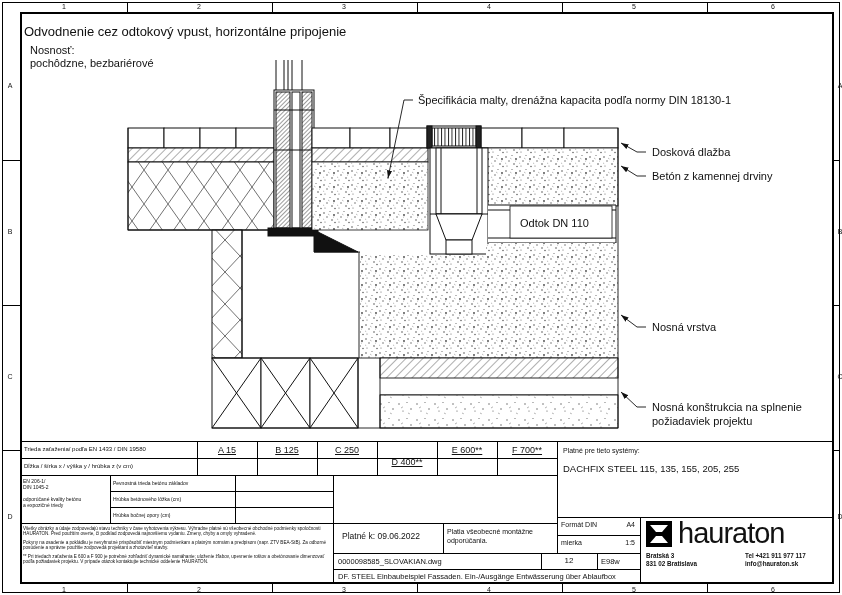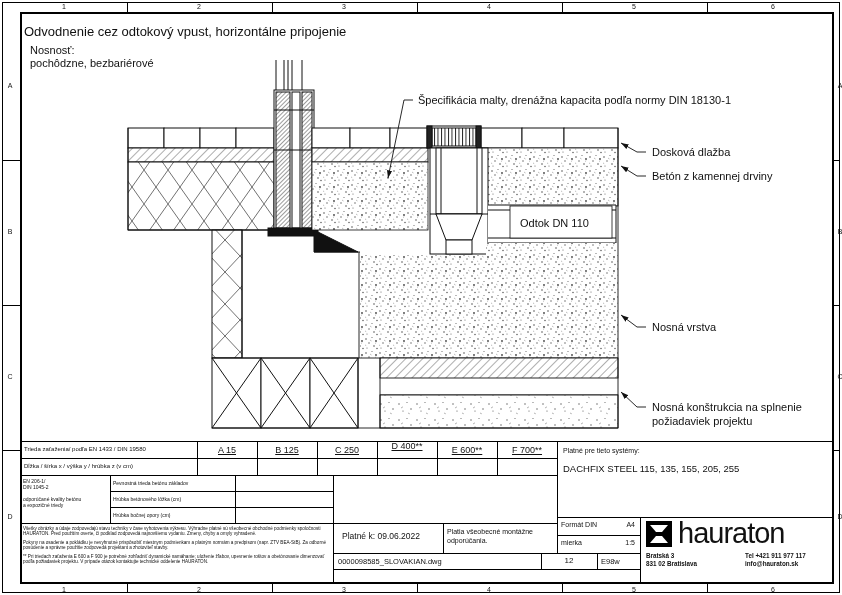--- a/index.html
+++ b/index.html
@@ -262,21 +262,21 @@
   <div class="vl" style="left:333px;top:475px;height:109px"></div>
   <div class="vl" style="left:443px;top:523px;height:30px"></div>
   <div class="vl" style="left:640px;top:517px;height:67px"></div>
   <div class="vl" style="left:541px;top:553px;height:16px"></div>
   <div class="vl" style="left:597px;top:553px;height:16px"></div>
 
   <div class="tb tb-tiny" style="left:24px;top:446px;width:170px">Trieda zaťaženia/ podľa EN 1433 / DIN 19580</div>
   <div class="tb tb-class" style="left:197px;top:443px;width:60px">A 15</div>
   <div class="tb tb-class" style="left:257px;top:443px;width:60px">B 125</div>
   <div class="tb tb-class" style="left:317px;top:443px;width:60px">C 250</div>
-  <div class="tb tb-class" style="left:377px;top:439px;width:60px">D 400**</div>
+  <div class="tb tb-class" style="left:377px;top:455px;width:60px">D 400**</div>
   <div class="tb tb-class" style="left:437px;top:443px;width:60px">E 600**</div>
   <div class="tb tb-class" style="left:497px;top:443px;width:60px">F 700**</div>
   <div class="tb tb-tiny" style="left:24px;top:463px;width:170px">Dĺžka / šírka x / výška y / hrúbka z (v cm)</div>
   <div class="tb tb-micro" style="left:23px;top:478px;width:85px;height:44px">EN 206-1/
 DIN 1045-2
 
 odporúčané kvality betónu
 a expozičné triedy</div>
   <div class="tb tb-micro" style="left:113px;top:480px;width:120px">Pevnostná trieda betónu základov</div>
   <div class="tb tb-micro" style="left:113px;top:496px;width:120px">Hrúbka betónového lôžka (cm)</div>
@@ -302,20 +302,21 @@
     <span>A4</span>
   </div>
   <div class="tb tb-flex" style="left:561px;top:539px;width:74px;font-size:7px">
     <span>mierka</span>
     <span>1:5</span>
   </div>
 
   <div class="tb" style="left:338px;top:557px;width:200px;font-size:7.5px">0000098585_SLOVAKIAN.dwg</div>
   <div class="tb" style="left:541px;top:556px;width:56px;font-size:8px;text-align:center">12</div>
   <div class="tb" style="left:601px;top:557px;width:38px;font-size:7.5px">E98w</div>
+  <div class="tb" style="left:338px;top:572px;width:300px;font-size:7.5px">DF. STEEL Einbaubeispiel Fassaden. Ein-/Ausgänge Entwässerung über Ablaufbox</div>
 
   <div class="tb" style="left:646px;top:521px;width:26px;height:26px">
     <svg width="26" height="26" viewBox="0 0 26 26">
       <rect width="26" height="26" fill="#000"></rect>
       <path d="M4,4 h18 l-6,7 h-6 z" fill="#fff"></path>
       <path d="M4,22 h18 l-6,-7 h-6 z" fill="#fff"></path>
     </svg>
   </div>
   <div class="tb brand-name" style="left:678px;top:518px;width:156px">hauraton</div>
   <div class="tb addr" style="left:646px;top:552px;width:95px">Bratská 3</div>

